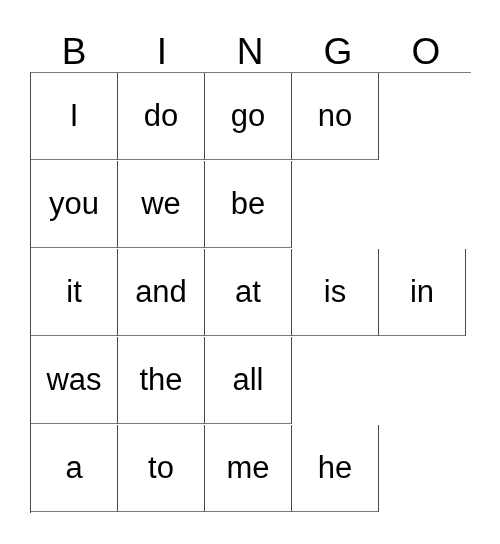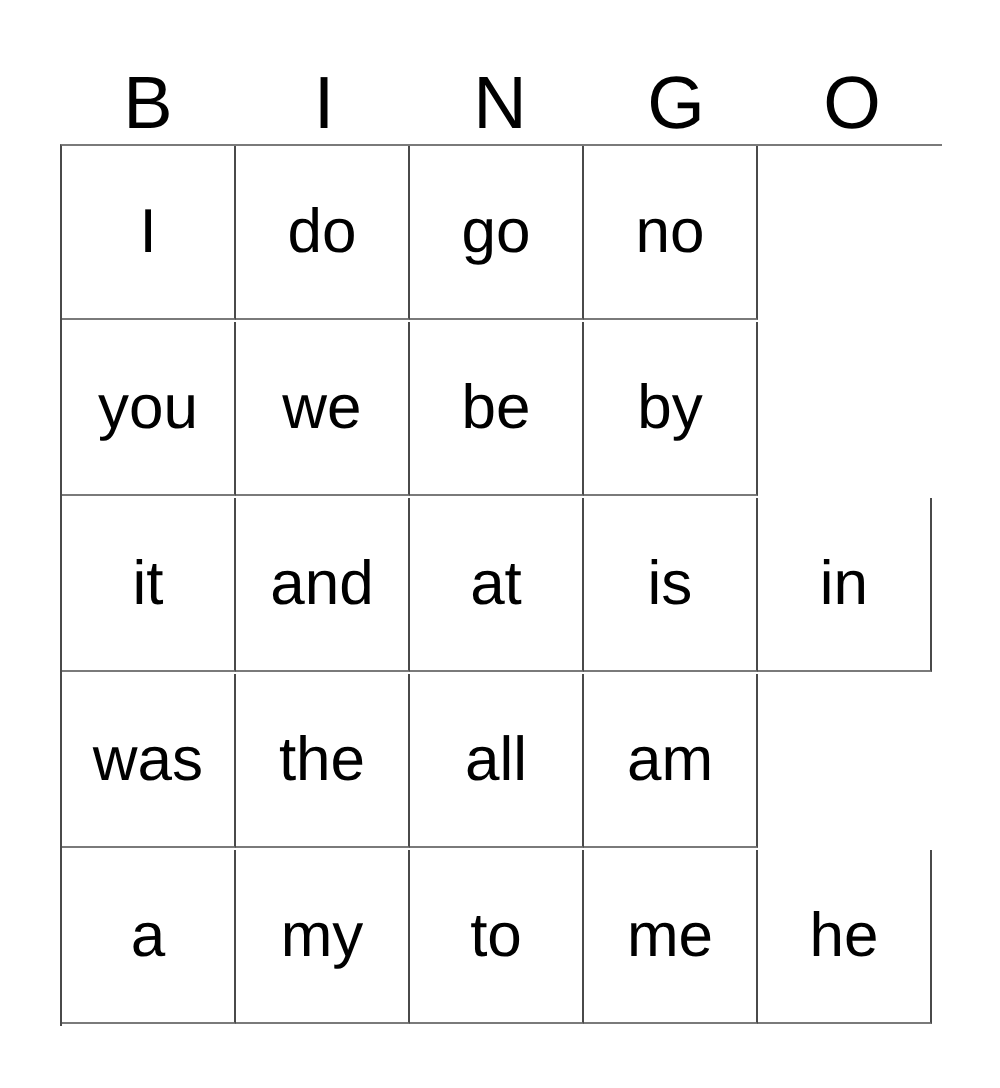--- a/index.html
+++ b/index.html
@@ -109,23 +109,20 @@
     <div class="grid-row">
       <div class="grid-cell">
           <span class="cell-text">you</span>
         </div>
       <div class="grid-cell">
           <span class="cell-text">we</span>
         </div>
       <div class="grid-cell">
           <span class="cell-text">be</span>
         </div>
-      <div class="grid-cell">
-          <span class="cell-text">by</span>
-        </div>
     </div>
 
     <div class="grid-row">
       <div class="grid-cell">
           <span class="cell-text">it</span>
         </div>
       <div class="grid-cell">
           <span class="cell-text">and</span>
         </div>
       <div class="grid-cell">
@@ -142,31 +139,25 @@
     <div class="grid-row">
       <div class="grid-cell">
           <span class="cell-text">was</span>
         </div>
       <div class="grid-cell">
           <span class="cell-text">the</span>
         </div>
       <div class="grid-cell">
           <span class="cell-text">all</span>
         </div>
-      <div class="grid-cell">
-          <span class="cell-text">am</span>
-        </div>
     </div>
 
     <div class="grid-row">
       <div class="grid-cell">
           <span class="cell-text">a</span>
-        </div>
-      <div class="grid-cell">
-          <span class="cell-text">my</span>
         </div>
       <div class="grid-cell">
           <span class="cell-text">to</span>
         </div>
       <div class="grid-cell">
           <span class="cell-text">me</span>
         </div>
       <div class="grid-cell">
           <span class="cell-text">he</span>
         </div>

